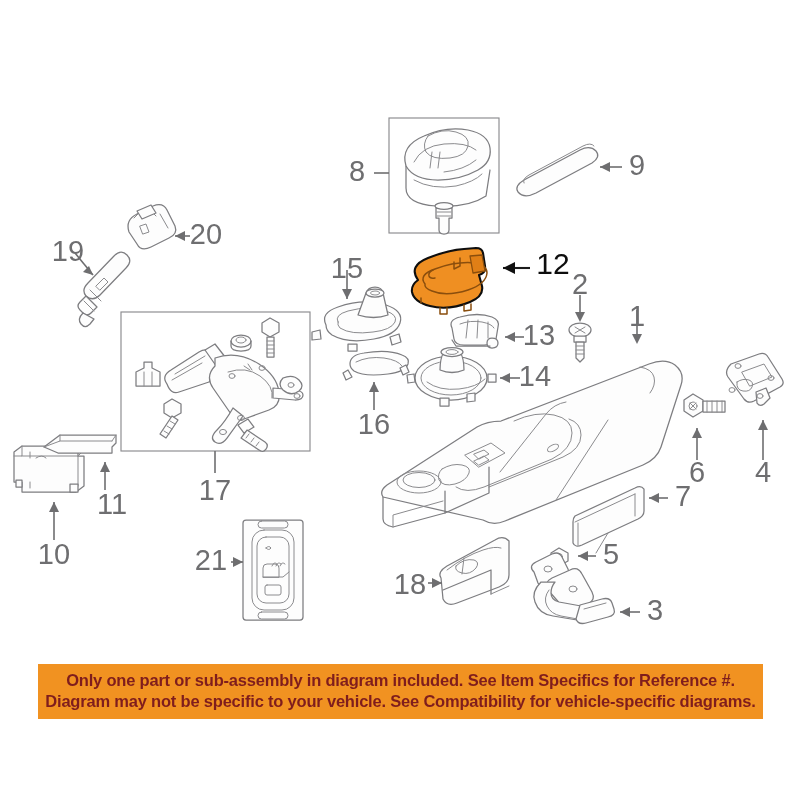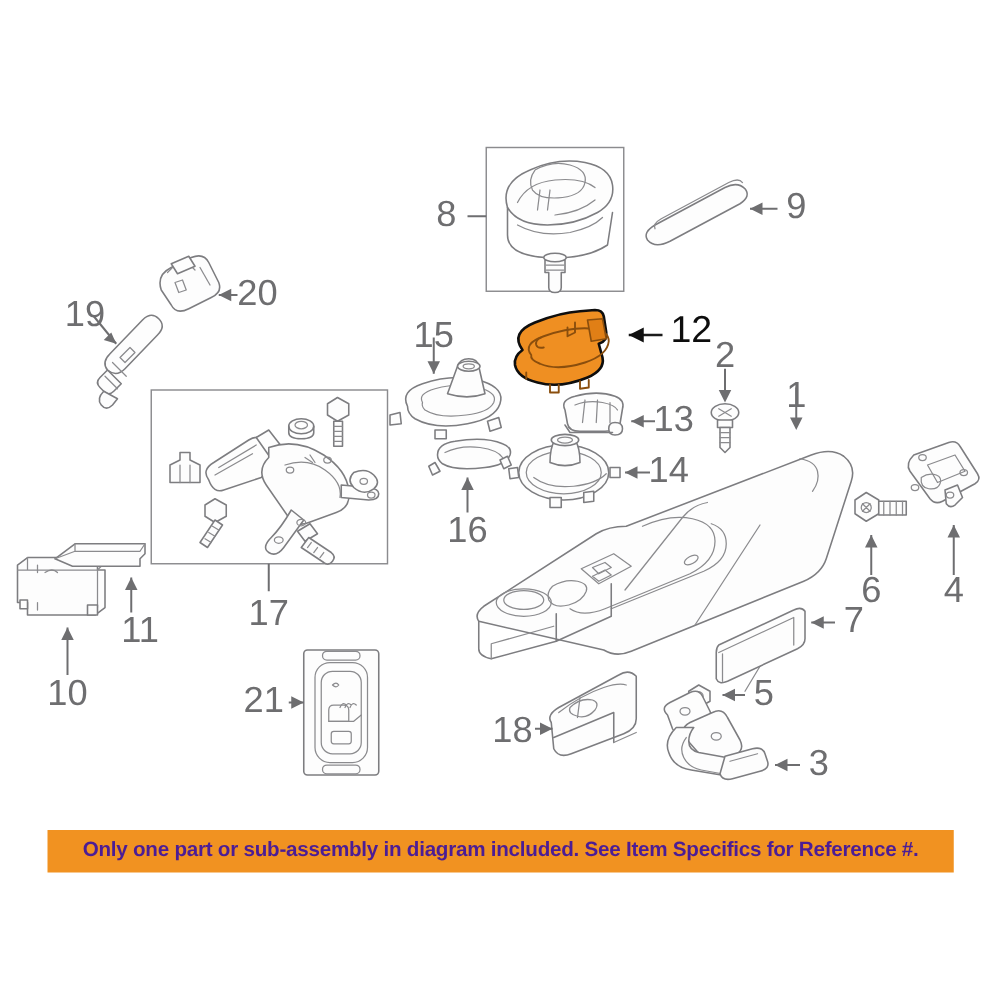--- a/index.html
+++ b/index.html
@@ -33,21 +33,21 @@
        font-weight:500;dominant-baseline:middle;}
 
   
   #banner{
     position:absolute;left:38px;top:664px;width:725px;
     background:#f19221;
     padding:6px 0 7px 0;
     box-sizing:border-box;
   }
   #banner .bline{
-    color:#4c1d95;
+    color:#7f1d1d;
     font-family:"Liberation Sans", sans-serif;
     font-weight:bold;
     font-size:16.5px;
     line-height:21px;
     text-align:center;
     letter-spacing:-0.2px;
     white-space:nowrap;
   }
 </style>
 </head>
@@ -379,15 +379,16 @@
       <path class="ln-thin" d="M584 609 l22 -6"></path>
       <path class="leader" d="M620 612 L640 612"></path>
       <polygon class="arrowhead" points="620,612 630,607 630,617"></polygon>
       <text class="num" x="655" y="612" text-anchor="middle">3</text>
     </g>
 
   </svg>
 
   <div id="banner">
     <div class="bline">Only one part or sub-assembly in diagram included. See Item Specifics for Reference #.</div>
+    <div class="bline">Diagram may not be specific to your vehicle. See Compatibility for vehicle-specific diagrams.</div>
   </div>
 
 </div>
 
 </body></html>

